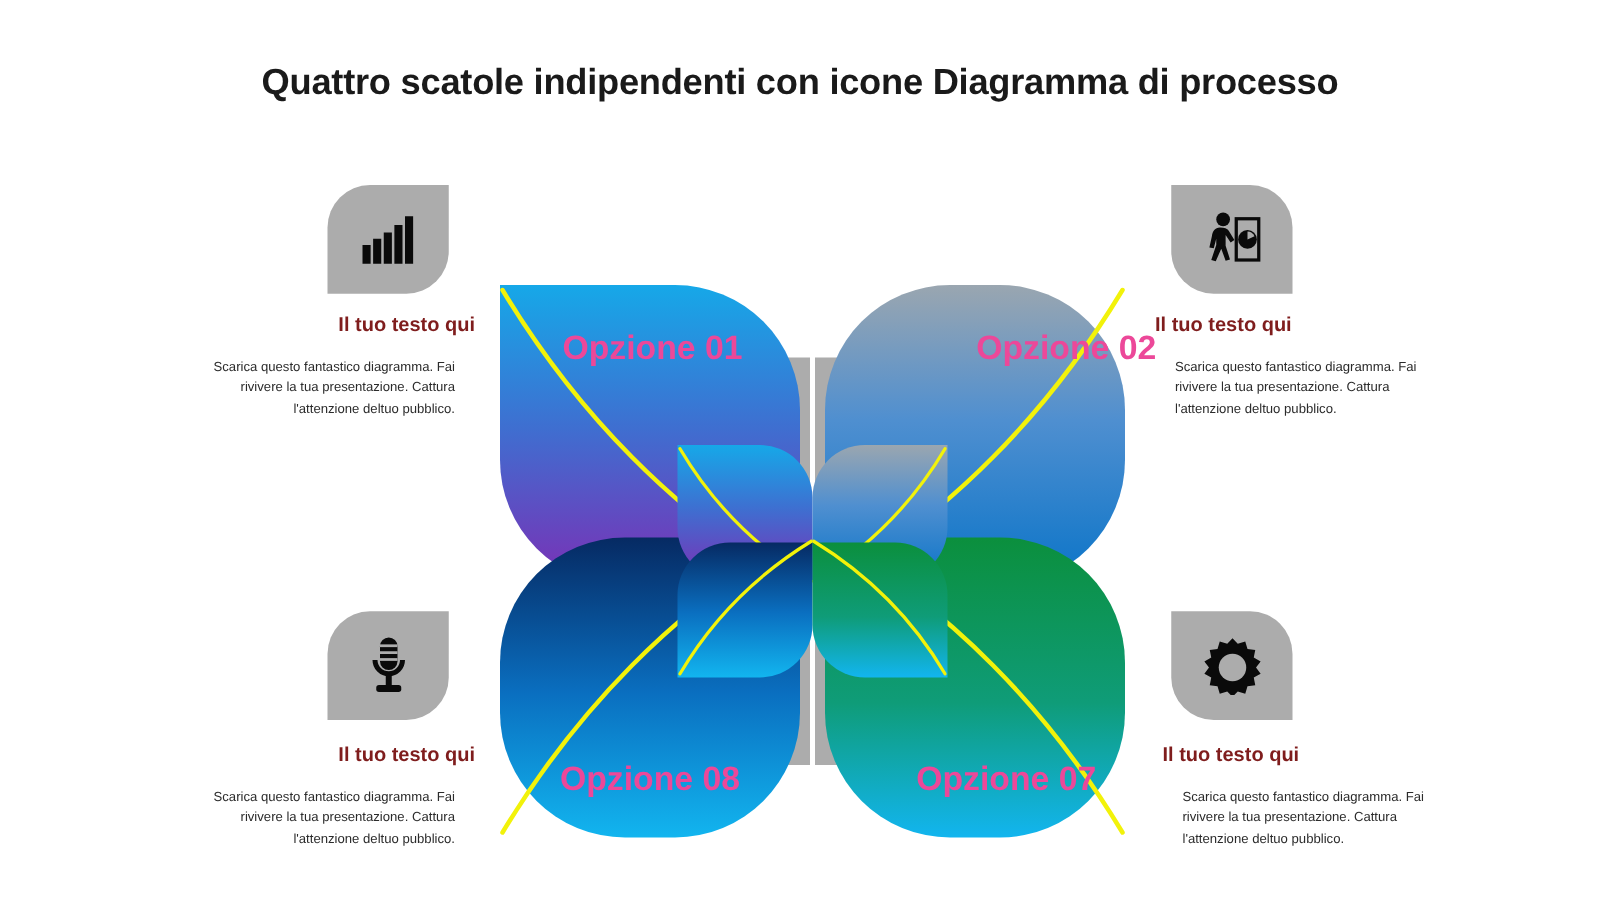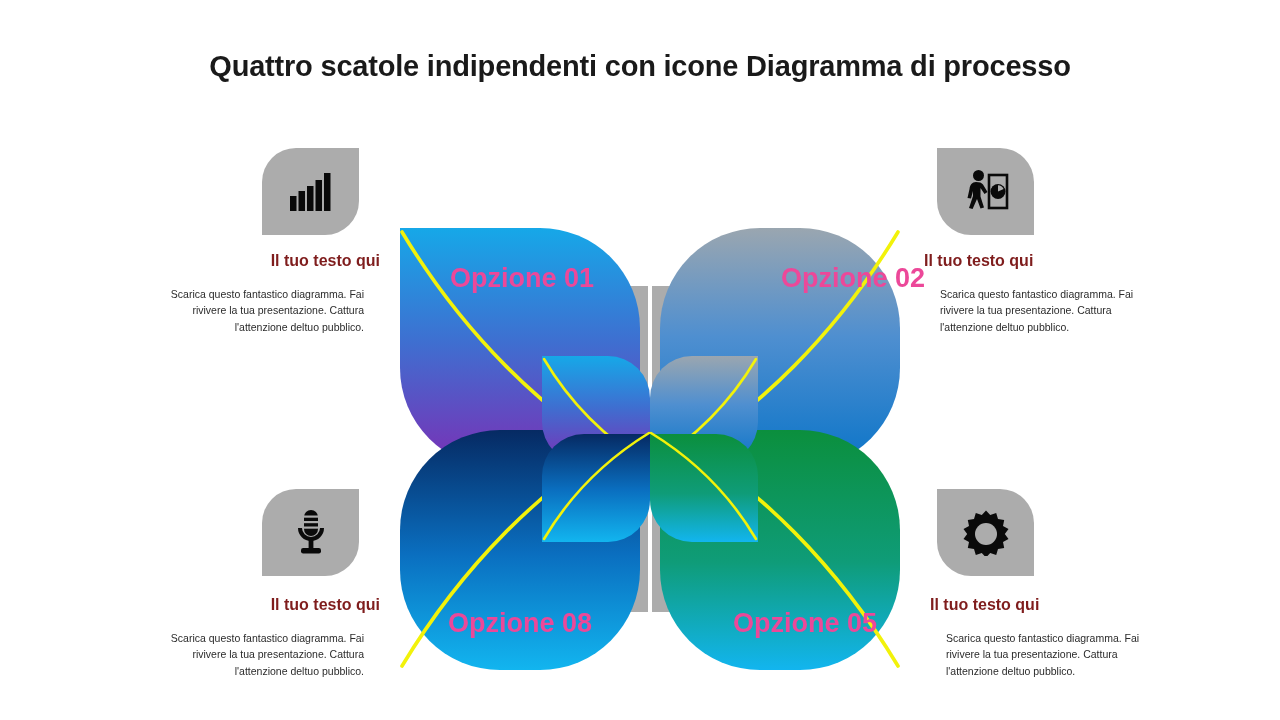--- a/index.html
+++ b/index.html
@@ -156,21 +156,21 @@
       </g>
       <g>
         <path d="M260,216 H326 A42,42 0 0 1 368,258 V324 H302 A42,42 0 0 1 260,282 Z" fill="url(#gradP4)"></path>
         <path d="M261,215 C305,242 340,277 366,321" fill="none" stroke="#f2f20a" stroke-width="2.6" stroke-linecap="round"></path>
       </g>
     </svg>
 
     <div class="petal-label lbl-01">Opzione 01</div>
     <div class="petal-label lbl-02">Opzione 02</div>
     <div class="petal-label lbl-03">Opzione 08</div>
-    <div class="petal-label lbl-04">Opzione 05</div>
+    <div class="petal-label lbl-04">Opzione 07</div>
   </div>
 
   <div class="badge leafA badge-tl">
     <span>
       <svg width="44" height="40" viewBox="0 0 44 40">
         <rect x="1" y="24" width="6.5" height="15" fill="#0a0a0a"></rect>
         <rect x="9.5" y="19" width="6.5" height="20" fill="#0a0a0a"></rect>
         <rect x="18" y="14" width="6.5" height="25" fill="#0a0a0a"></rect>
         <rect x="26.5" y="8" width="6.5" height="31" fill="#0a0a0a"></rect>
         <rect x="35" y="1" width="6.5" height="38" fill="#0a0a0a"></rect>

